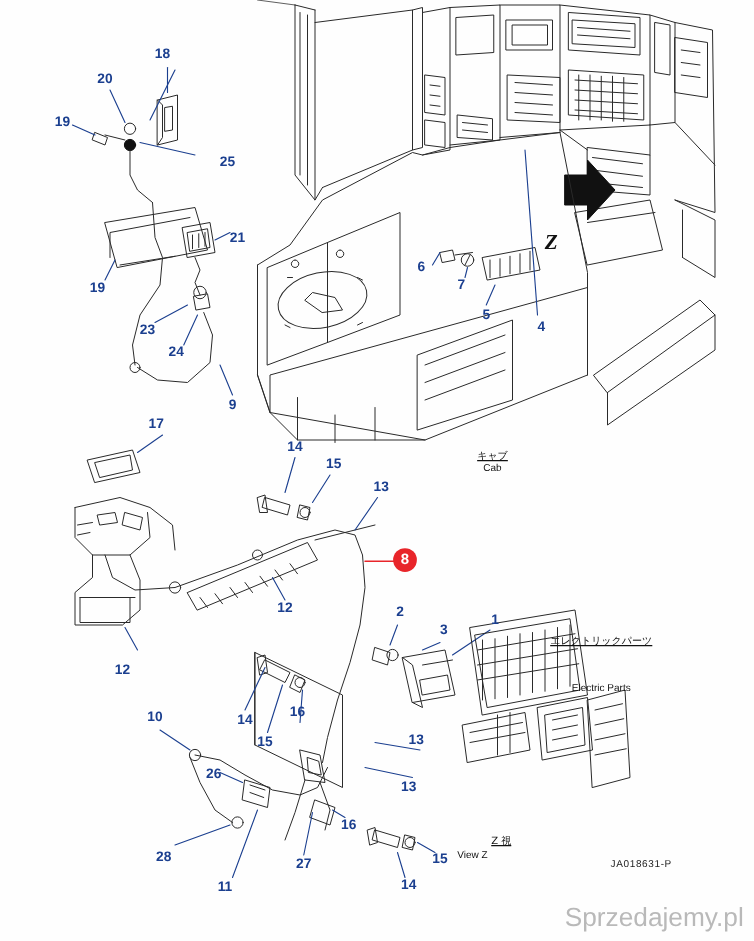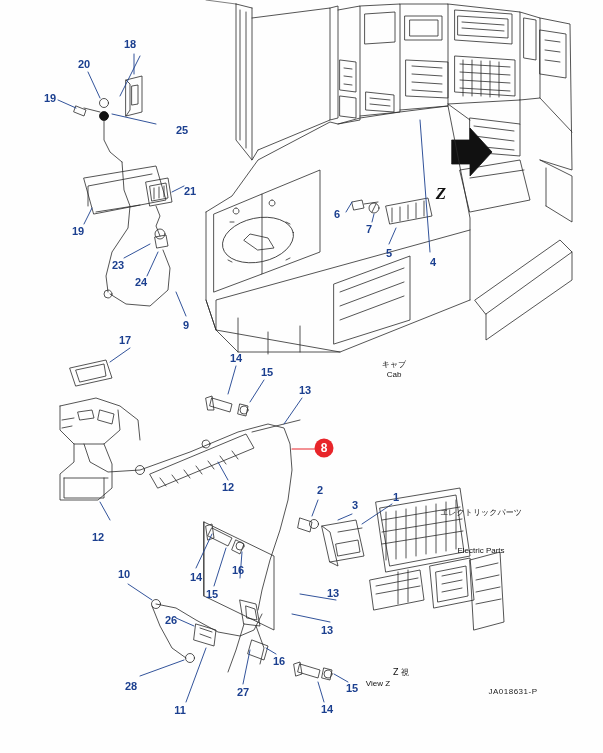--- a/index.html
+++ b/index.html
@@ -37,20 +37,21 @@
   }
   .jp-label {
     position: absolute;
     color: #111;
     font-size: 8px;
     line-height: 9px;
     font-family: "DejaVu Sans", sans-serif;
     white-space: pre;
     transform: translate(-50%, 0);
     text-align: right;
+    text-decoration: underline;
   }
   .en-label {
     position: absolute;
     color: #111;
     font-size: 8px;
     line-height: 9px;
     font-family: "Liberation Sans", sans-serif;
     white-space: pre;
     transform: translate(-50%, 0);
     text-align: center;
@@ -370,14 +371,15 @@
   <div class="zmark" style="left:441px; top:194px;">Z</div>
   <div class="jp-label" style="left:394px; top:360px;">キャブ</div>
   <div class="en-label" style="left:394px; top:370px;">Cab</div>
   <div class="jp-label" style="left:481px; top:508px;">エレクトリックパーツ</div>
   <div class="en-label" style="left:481px; top:546px;">Electric Parts</div>
   <div class="jp-label" style="left:401px; top:668px;">Z 視</div>
   <div class="en-label" style="left:378px; top:679px;">View Z</div>
 
   <div class="drawing-no" style="left:513px; top:691px;">JA018631-P</div>
 
+  <div class="watermark">Sprzedajemy.pl</div>
 
 </div>
 
 </body></html>

